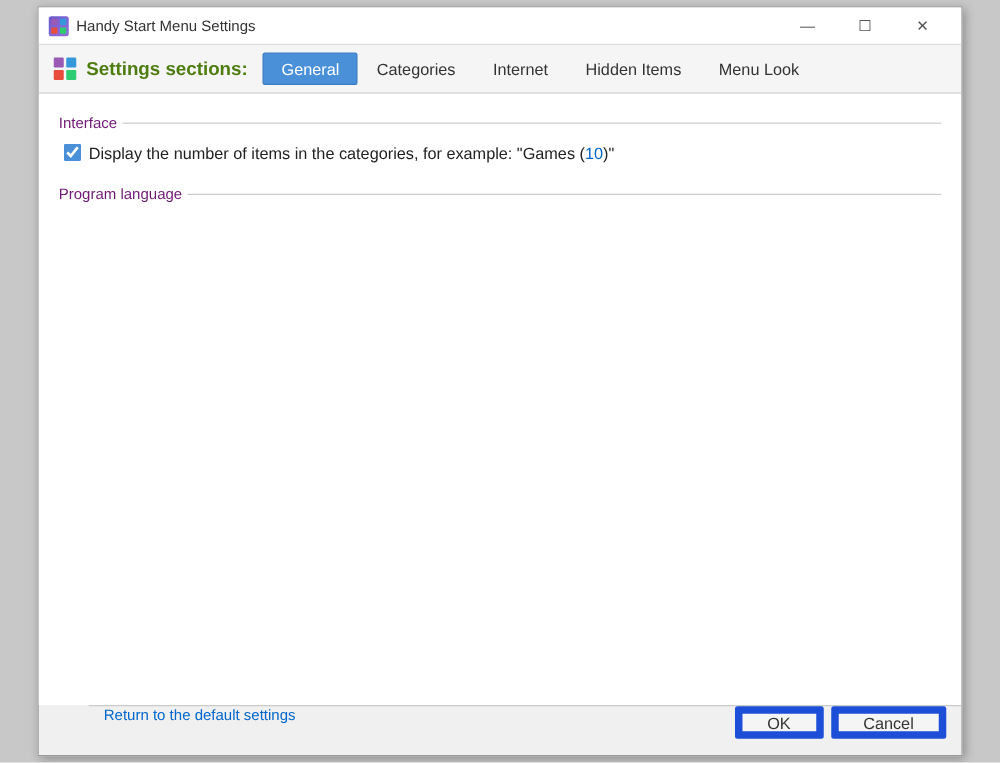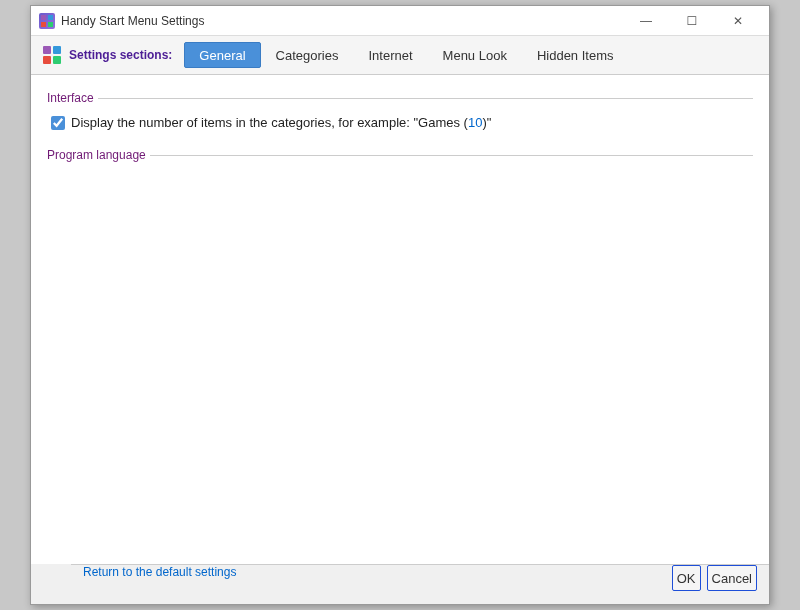--- a/index.html
+++ b/index.html
@@ -100,22 +100,22 @@
       margin-right: 12px;
     }
 
     .settings-icon {
       width: 22px;
       height: 22px;
     }
 
     .settings-label {
       font-weight: 600;
-      font-size: 12px;
-      color: #4c1d95;
+      font-size: 15px;
+      color: #4d7c0f;
       white-space: nowrap;
     }
 
     .tab-btn {
       padding: 4px 14px;
       border: 1px solid transparent;
       background: transparent;
       cursor: pointer;
       font-size: 13px;
       color: #333;
@@ -167,21 +167,21 @@
     }
 
     .section-title-line {
       flex: 1;
       height: 1px;
       background: #ccc;
     }
 
     .checkbox-row {
       display: flex;
-      align-items: flex-end;
+      align-items: flex-start;
       gap: 6px;
       padding: 2px 4px;
     }
 
     .checkbox-input {
       width: 14px;
       height: 14px;
       cursor: pointer;
       accent-color: #4a90d9;
     }
@@ -227,22 +227,22 @@
       font-size: 12px;
       cursor: pointer;
     }
 
     .footer-buttons {
       display: flex;
       gap: 6px;
     }
 
     .footer-btn {
-      padding: 4px 4px;
-      border: 1px solid #1d4ed8;
+      padding: 4px 20px;
+      border: 6px solid #1d4ed8;
       background: #f5f5f5;
       cursor: pointer;
       font-size: 13px;
       color: #333;
       border-radius: 2px;
       height: 26px;
       display: flex;
       align-items: center;
     }
   </style>
@@ -276,22 +276,22 @@
         <rect x="2" y="2" width="8" height="8" fill="#9b59b6" rx="1"></rect>
         <rect x="12" y="2" width="8" height="8" fill="#3498db" rx="1"></rect>
         <rect x="2" y="12" width="8" height="8" fill="#e74c3c" rx="1"></rect>
         <rect x="12" y="12" width="8" height="8" fill="#2ecc71" rx="1"></rect>
       </svg>
       <span class="settings-label">Settings sections:</span>
     </div>
     <button class="tab-btn active">General</button>
     <button class="tab-btn">Categories</button>
     <button class="tab-btn">Internet</button>
+    <button class="tab-btn">Hidden Items</button>
     <button class="tab-btn">Menu Look</button>
-    <button class="tab-btn">Hidden Items</button>
   </div>
 
   <div class="content">
 
     <div class="section-group">
       <div class="section-title">
         <span class="section-title-text">Interface</span>
         <div class="section-title-line"></div>
       </div>
       <div class="checkbox-row">

